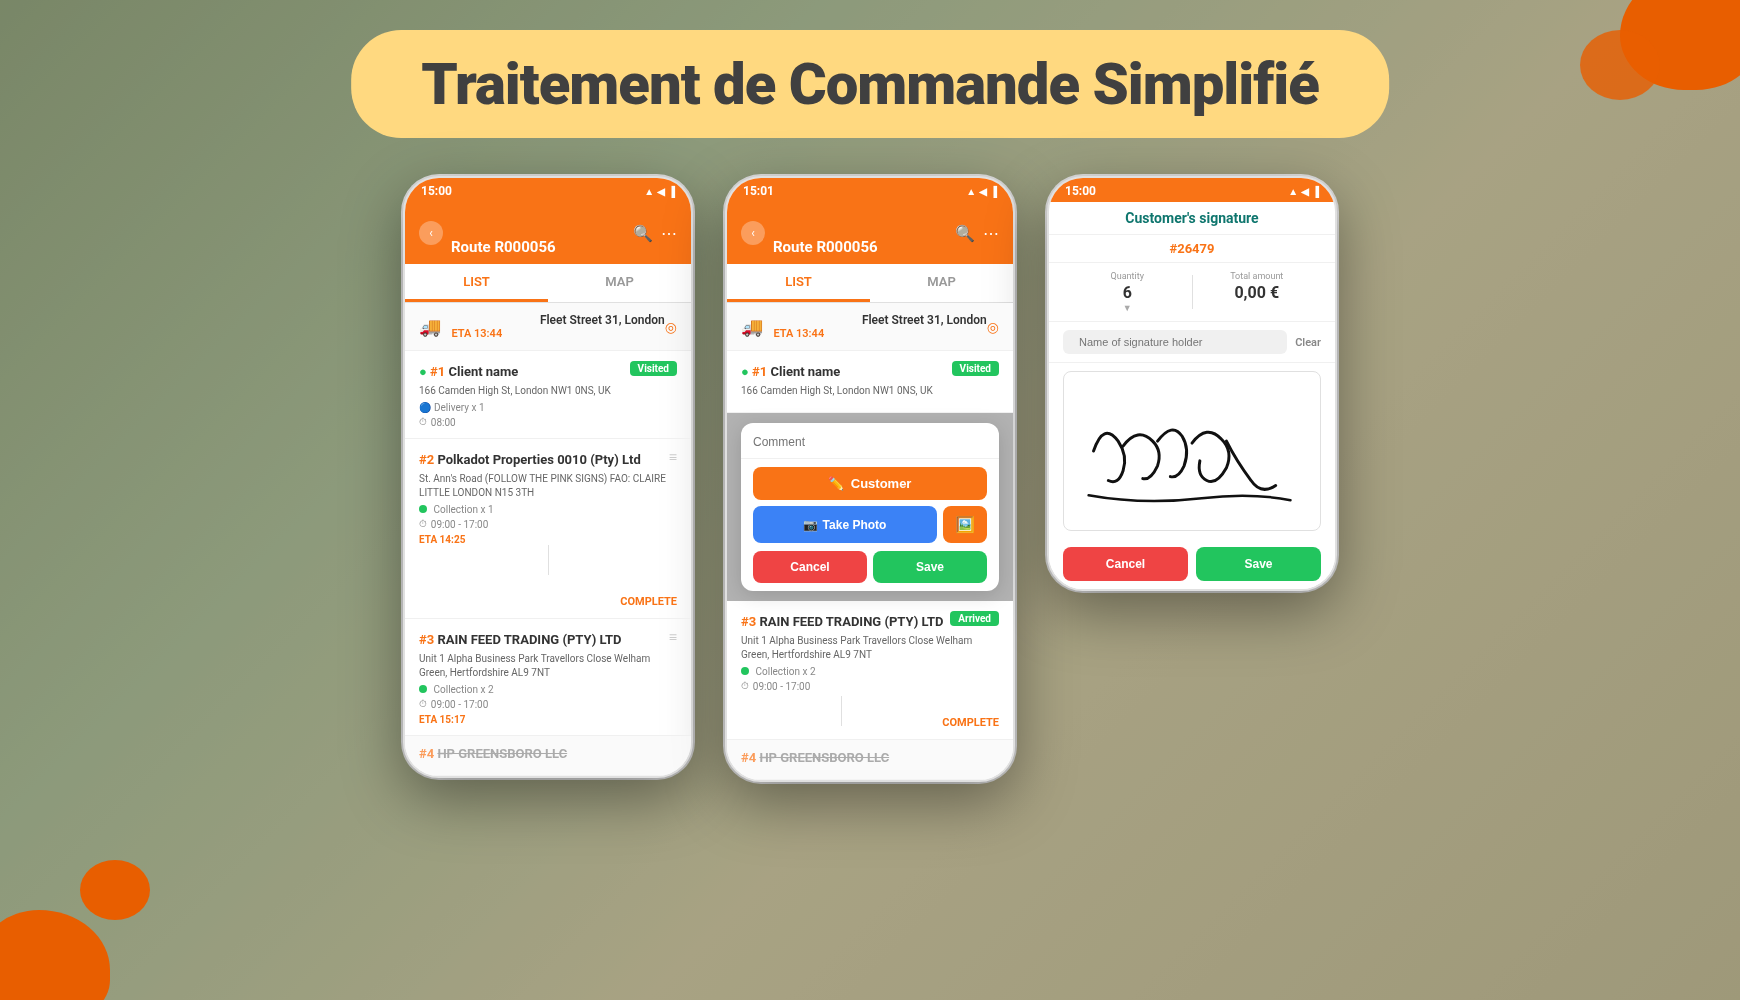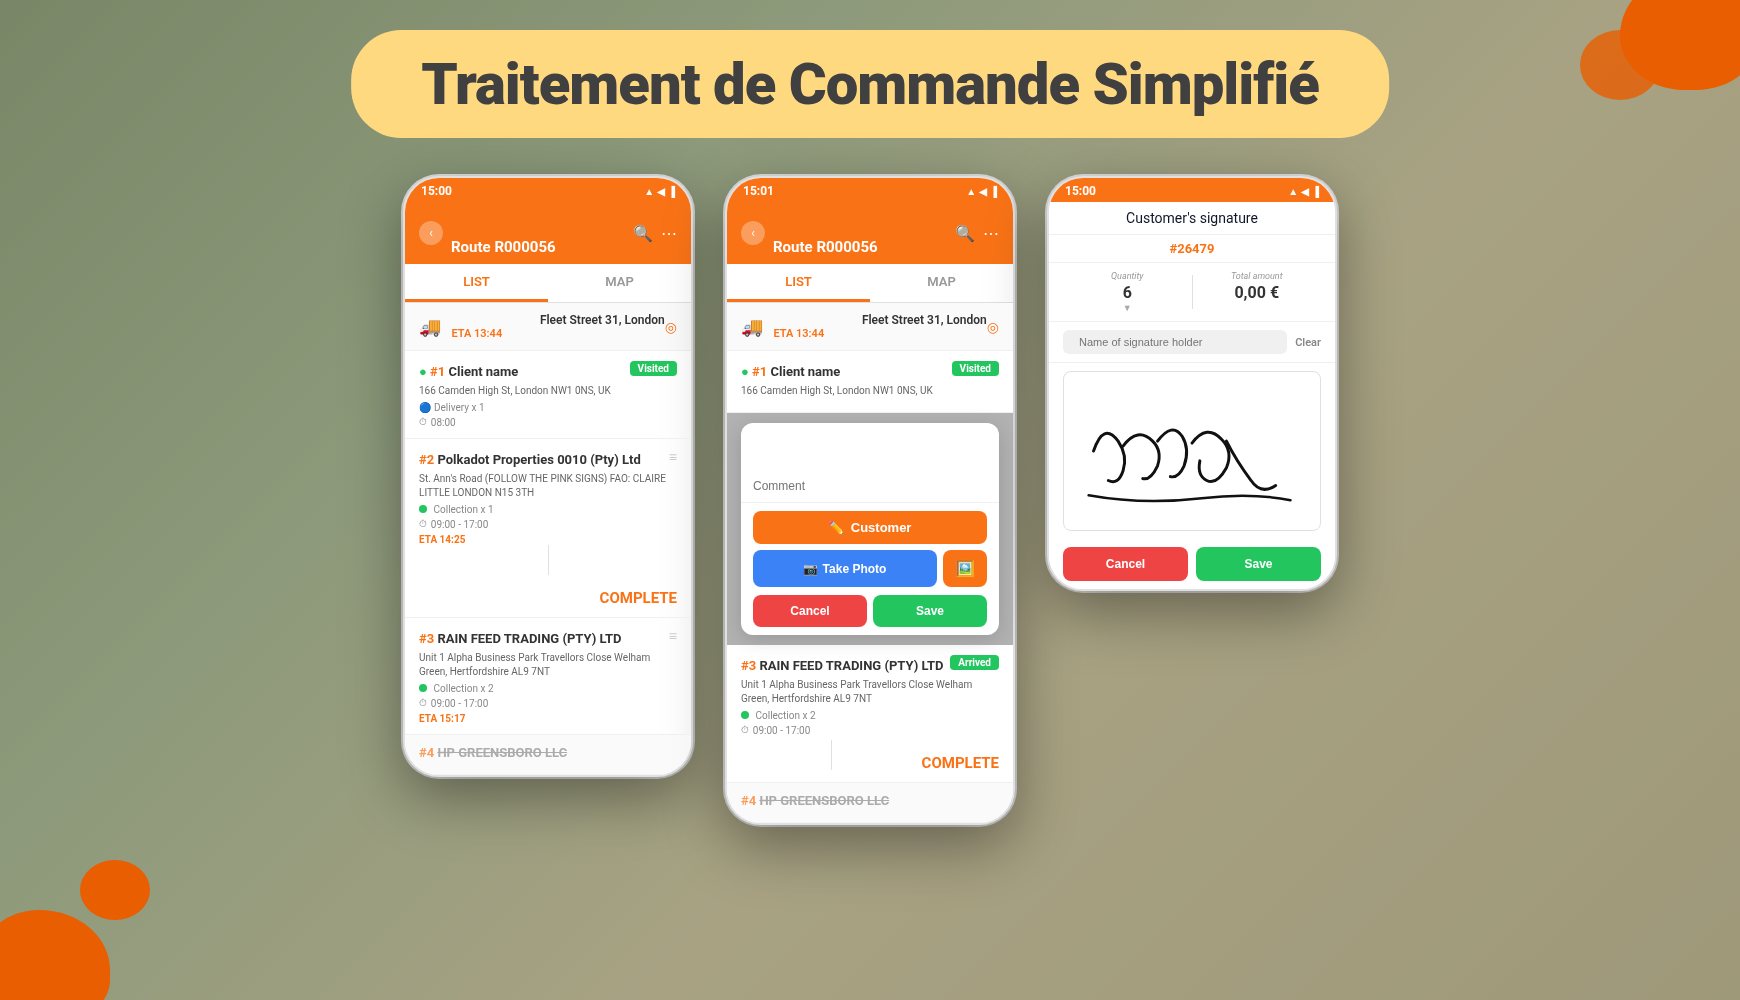--- a/index.html
+++ b/index.html
@@ -208,21 +208,21 @@
       color: white;
     }
     .badge-visited { background: #22c55e; }
     .badge-arrived { background: #22c55e; }
     .stop-address { font-size: 10px; color: #666; margin-bottom: 4px; line-height: 1.4; }
     .stop-type { font-size: 10px; color: #888; margin-bottom: 3px; }
     .stop-type .dot { color: #22c55e; }
     .stop-time { display: flex; align-items: center; gap: 4px; font-size: 10px; color: #888; }
     .stop-time .clock { font-size: 10px; }
     .stop-eta { font-size: 10px; font-weight: 700; color: #f97316; margin-top: 4px; }
-    .stop-complete { color: #f97316; font-size: 15px; font-weight: 700; text-align: right; margin-top: 14px; }
+    .stop-complete { color: #f97316; font-size: 11px; font-weight: 700; text-align: right; margin-top: 20px; }
 
     
     .phone-2 .list-content {
       position: relative;
     }
 
     .modal-overlay {
       background: rgba(0,0,0,0.3);
       padding: 10px 14px;
     }
@@ -230,21 +230,20 @@
     .modal-card {
       background: white;
       border-radius: 12px;
       overflow: hidden;
       box-shadow: 0 4px 20px rgba(0,0,0,0.15);
     }
 
     .modal-field {
       padding: 8px 12px;
       border-bottom: 1px solid #f0f0f0;
-      margin-top: 44px;
     }
     .modal-field input {
       border: none;
       outline: none;
       width: 100%;
       font-size: 12px;
       color: #999;
     }
 
     .modal-actions {
@@ -333,21 +332,21 @@
       padding: 6px;
       border-bottom: 1px solid #f0f0f0;
     }
     .sig-meta {
       display: flex;
       padding: 8px 14px;
       border-bottom: 1px solid #f0f0f0;
       background: white;
     }
     .sig-meta-item { flex: 1; text-align: center; }
-    .sig-meta-label { font-size: 9px; color: #999; margin-bottom: 2px; font-style: italic; }
+    .sig-meta-label { font-size: 9px; color: #999; margin-bottom: 2px; }
     .sig-meta-value { font-size: 16px; font-weight: 700; color: #333; }
     .sig-meta-dropdown { font-size: 9px; color: #aaa; text-align: center; margin-top: 1px; }
 
     .sig-name-row {
       display: flex;
       align-items: center;
       padding: 8px 14px;
       background: white;
       border-bottom: 1px solid #f0f0f0;
       gap: 8px;
@@ -649,21 +648,21 @@
     <div class="status-bar">
       <span class="time">15:00</span>
       <div class="icons">
         <span>▲</span>
         <span>◀</span>
         <span>▐</span>
       </div>
     </div>
 
     <div class="nav-bar" style="justify-content:center; background: white; border-bottom: 1px solid #f0f0f0;">
-      <span style="color: #0f172a; font-size:14px; font-weight:400;text-align:right;">Customer's signature</span>
+      <span style="color: #0f766e; font-size:14px; font-weight:700;text-align:right;">Customer's signature</span>
     </div>
 
     <div class="list-content">
 
       <div class="sig-order">
         <span style="color:#f97316; font-weight:700">#26479</span>
       </div>
 
       <div class="sig-meta">
         <div class="sig-meta-item">

